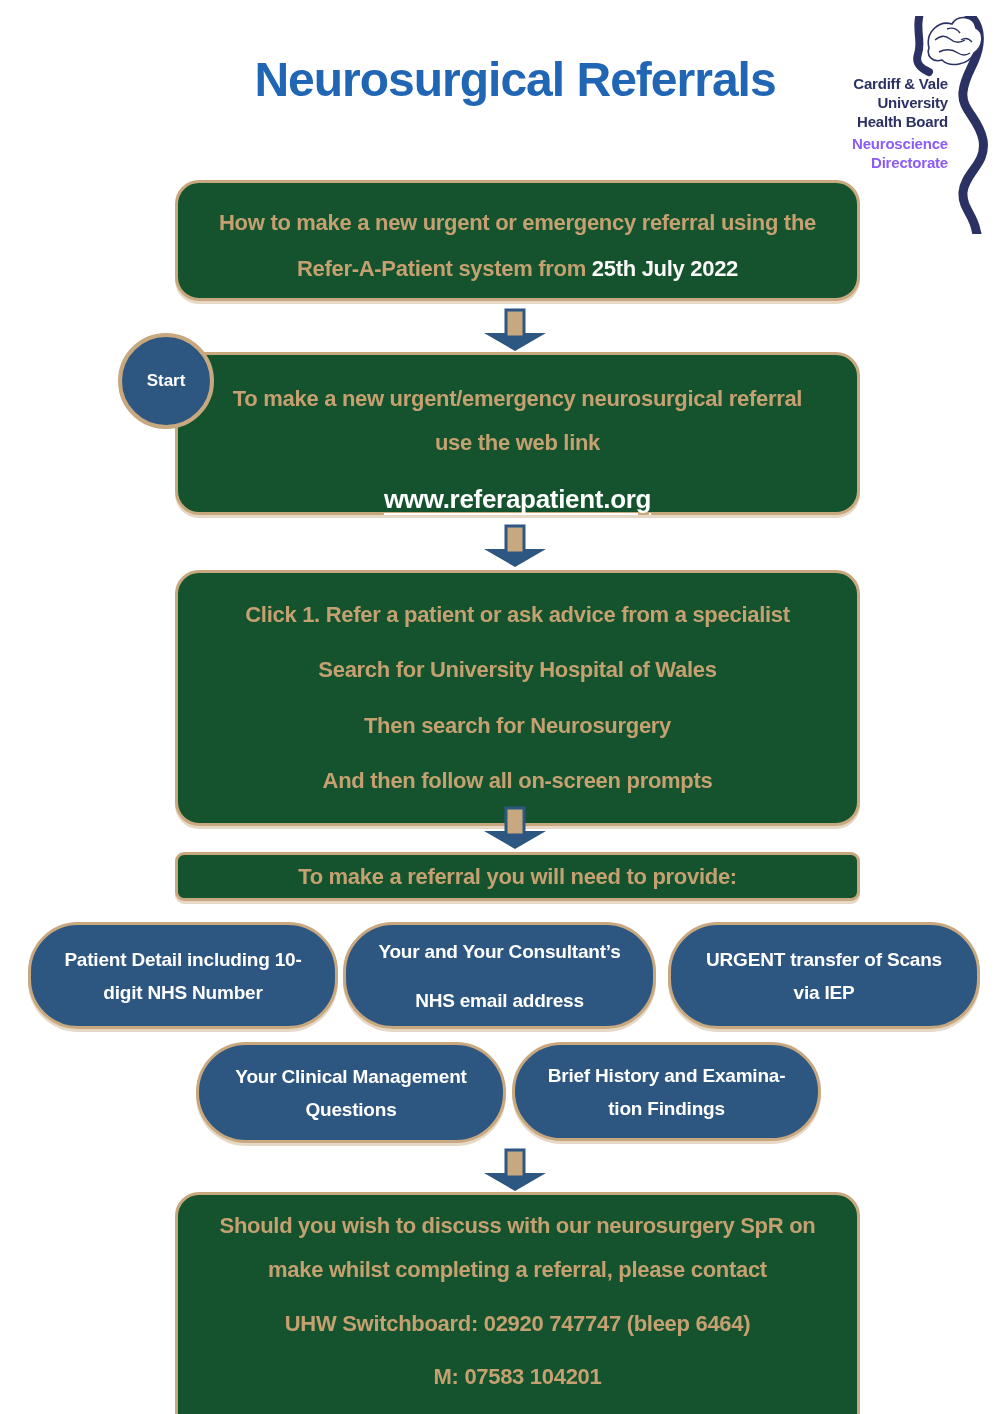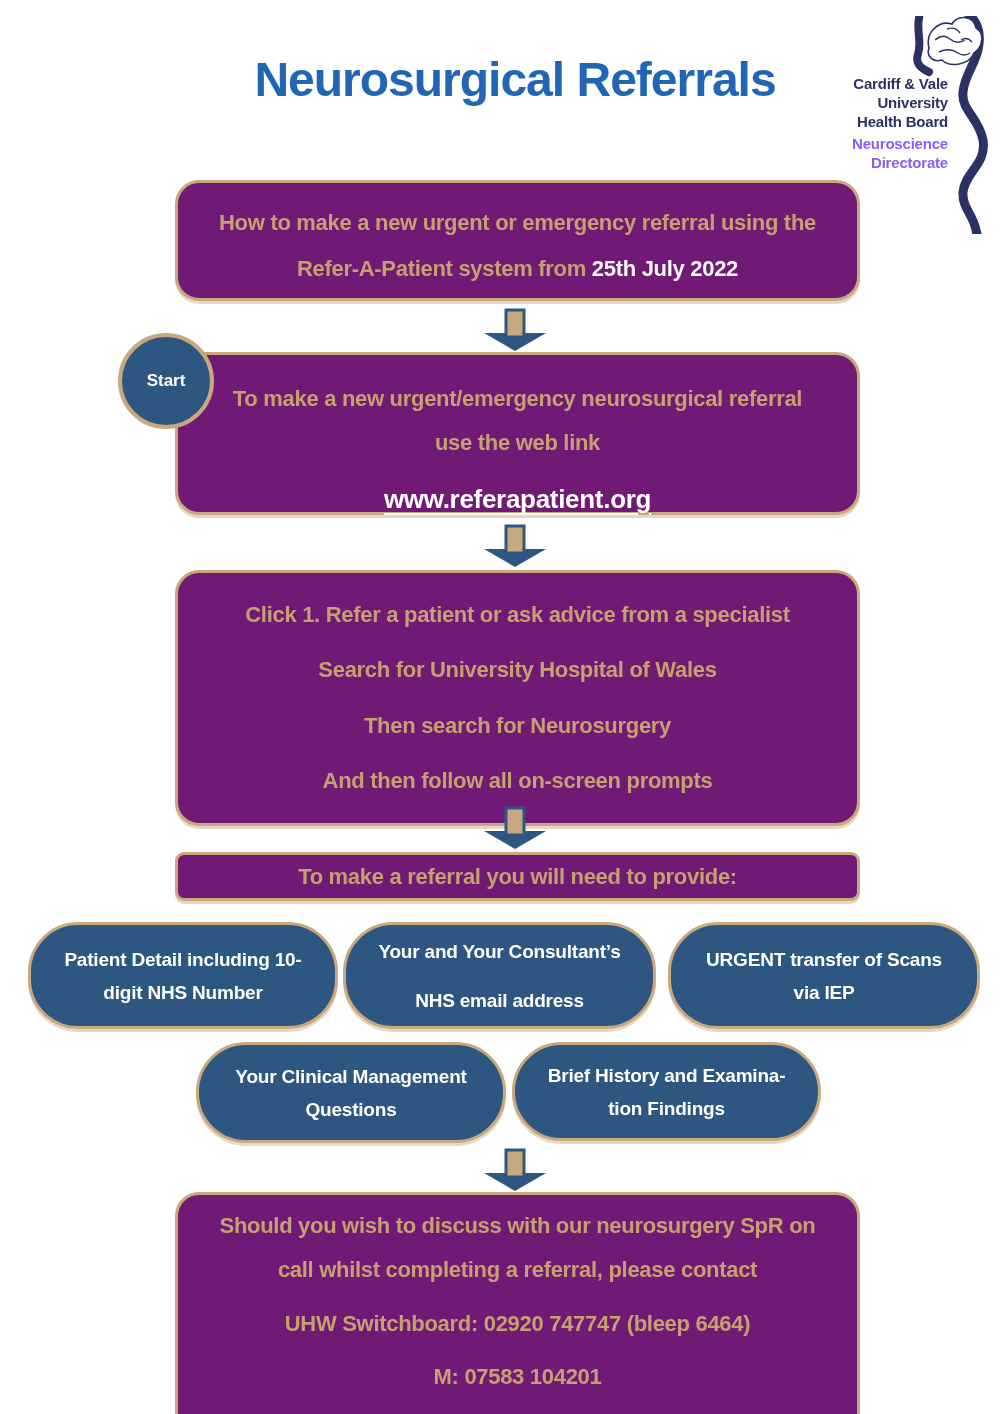--- a/index.html
+++ b/index.html
@@ -26,21 +26,21 @@
     color:#2B3263;letter-spacing:-0.2px;
   }
   .logo-dept{
     position:absolute;top:118px;right:52px;
     text-align:right;font-size:15px;font-weight:bold;line-height:19px;
     color:#8b5cf6;letter-spacing:-0.2px;
   }
   
   .box{
     position:absolute;left:175px;width:685px;box-sizing:border-box;
-    background:#701a75;border:3px solid #C8A87E;border-radius:24px;
+    background:#14532d;border:3px solid #C8A87E;border-radius:24px;
     color:#C5A071;font-weight:bold;font-size:22px;text-align:center;
     letter-spacing:-0.3px;
     box-shadow:0 3px 0 rgba(200,168,126,0.45);
   }
   .box .ln{white-space:nowrap;}
   .white{color:#FAFAFA;}
   #box1{top:180px;height:121px;padding-top:17px;line-height:46px;}
   #box2{top:352px;height:163px;padding-top:22px;line-height:44px;}
   #box2 .link{
     display:inline-block;margin-top:12px;font-size:26px;color:#FFFFFF;
@@ -173,18 +173,18 @@
     <div class="ln">tion Findings</div>
   </div>
 
   <svg class="arrow" id="arrow4" viewBox="0 0 66 44">
     <polygon points="2,25 64,25 33,43" fill="#2D5781"></polygon>
     <rect x="24" y="2" width="18" height="27" fill="#C8A87E" stroke="#2D5781" stroke-width="3"></rect>
   </svg>
 
   <div class="box" id="box5">
     <div class="ln">Should you wish to discuss with our neurosurgery SpR on</div>
-    <div class="ln">call whilst completing a referral, please contact</div>
+    <div class="ln">make whilst completing a referral, please contact</div>
     <div class="ln ln3">UHW Switchboard: 02920 747747 (bleep 6464)</div>
     <div class="ln ln4">M: 07583 104201</div>
   </div>
 
 </div>
 
 </body></html>

